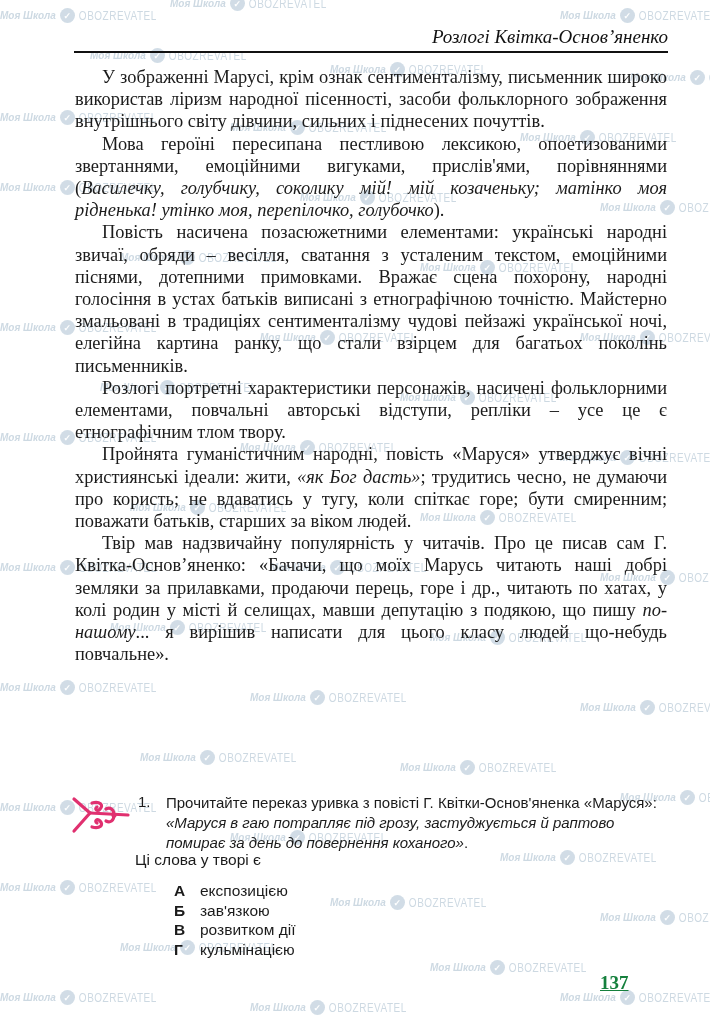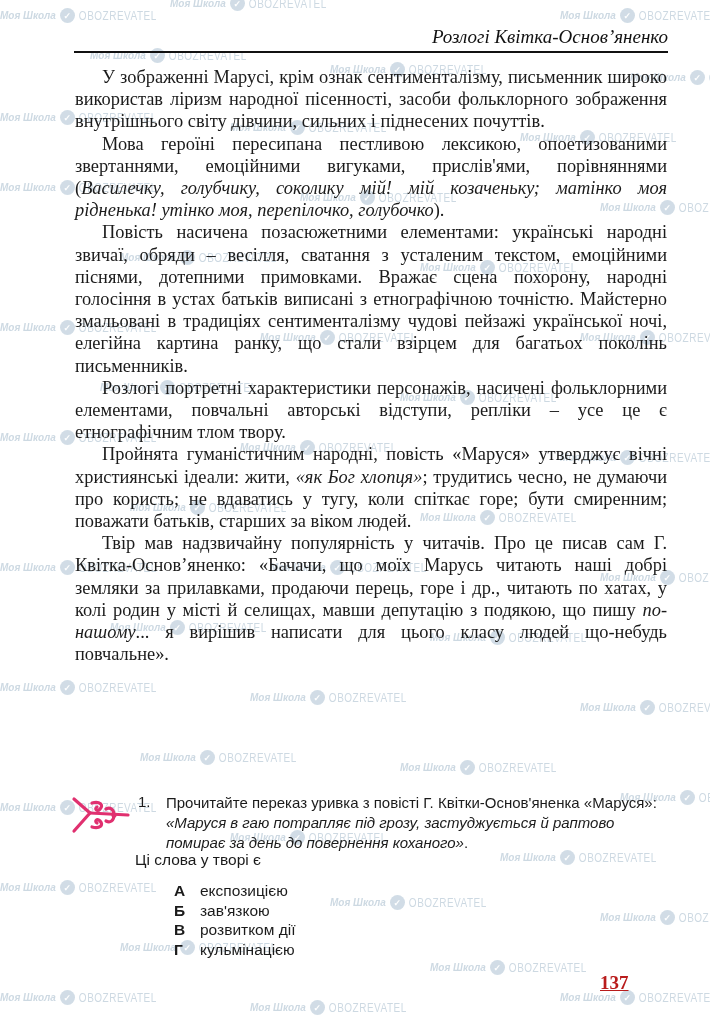--- a/index.html
+++ b/index.html
@@ -131,21 +131,21 @@
     .options .letter {
       font-weight: bold;
       width: 26px;
     }
     .page-number {
       position: absolute;
       left: 600px; top: 972px;
       font-family: "Liberation Serif", serif;
       font-weight: bold;
       font-size: 19px;
-      color: #b91c1c;
+      color: #15803d;
       text-decoration: underline;
     }
   </style>
 </head>
 <body>
 
 <div class="page">
 
   <div id="wm-layer">
       <div class="watermark" style="left: 0px; top: 8px;">
@@ -381,21 +381,21 @@
     </div>
 
   <div class="running-head">Розлогі Квітка-Основ’яненко</div>
   <div class="running-rule"></div>
 
   <div class="body-text">
     <p><span>У зображенні Марусі, крім ознак сентименталізму, письменник широко використав ліризм народної пісенності, засоби фольклорного зображення внутрішнього світу дівчини, сильних і піднесених почуттів.</span></p>
     <p><span>Мова героїні пересипана пестливою лексикою, опоетизованими звертаннями, емоційними вигуками, прислів'ями, порівняннями (</span><em>Василечку, голубчику, соколику мій! мій козаченьку; матінко моя рідненька! утінко моя, перепілочко, голубочко</em><span>).</span></p>
     <p><span>Повість насичена позасюжетними елементами: українські народні звичаї, обряди – весілля, сватання з усталеним текстом, емоційними піснями, дотепними примовками. Вражає сцена похорону, народні голосіння в устах батьків виписані з етнографічною точністю. Майстерно змальовані в традиціях сентименталізму чудові пейзажі української ночі, елегійна картина ранку, що стали взірцем для багатьох поколінь письменників.</span></p>
     <p><span>Розлогі портретні характеристики персонажів, насичені фольклорними елементами, повчальні авторські відступи, репліки – усе це є етнографічним тлом твору.</span></p>
-    <p><span>Пройнята гуманістичним народні, повість «Маруся» утверджує вічні християнські ідеали: жити, </span><em>«як Бог хлопця»</em><span>; трудитись чесно, не думаючи про користь; не вдаватись у тугу, коли спіткає горе; бути смиренним; поважати батьків, старших за віком людей.</span></p>
+    <p><span>Пройнята гуманістичним народні, повість «Маруся» утверджує вічні християнські ідеали: жити, </span><em>«як Бог дасть»</em><span>; трудитись чесно, не думаючи про користь; не вдаватись у тугу, коли спіткає горе; бути смиренним; поважати батьків, старших за віком людей.</span></p>
     <p><span>Твір мав надзвичайну популярність у читачів. Про це писав сам Г. Квітка-Основ’яненко: «Бачачи, що моїх Марусь читають наші добрі земляки за прилавками, продаючи перець, горе і др., читають по хатах, у колі родин у місті й селищах, мавши депутацію з подякою, що пишу </span><em>по-нашому</em><span>... я вирішив написати для цього класу людей що-небудь повчальне».</span></p>
   </div>
 
   <div class="exercise">
     <svg class="exercise-icon" viewBox="0 0 62 40">
       <g fill="none" stroke="#e0306f" stroke-width="3.2" stroke-linecap="round" stroke-linejoin="round">
         <path d="M4 4 L20 18 L4 36"></path>
         <path d="M20 18 L58 20"></path>
         <path d="M22 8 C30 6, 34 10, 30 14 C27 17, 24 14, 27 12"></path>
         <path d="M22 32 C30 34, 34 30, 30 26 C27 23, 24 26, 27 28"></path>

